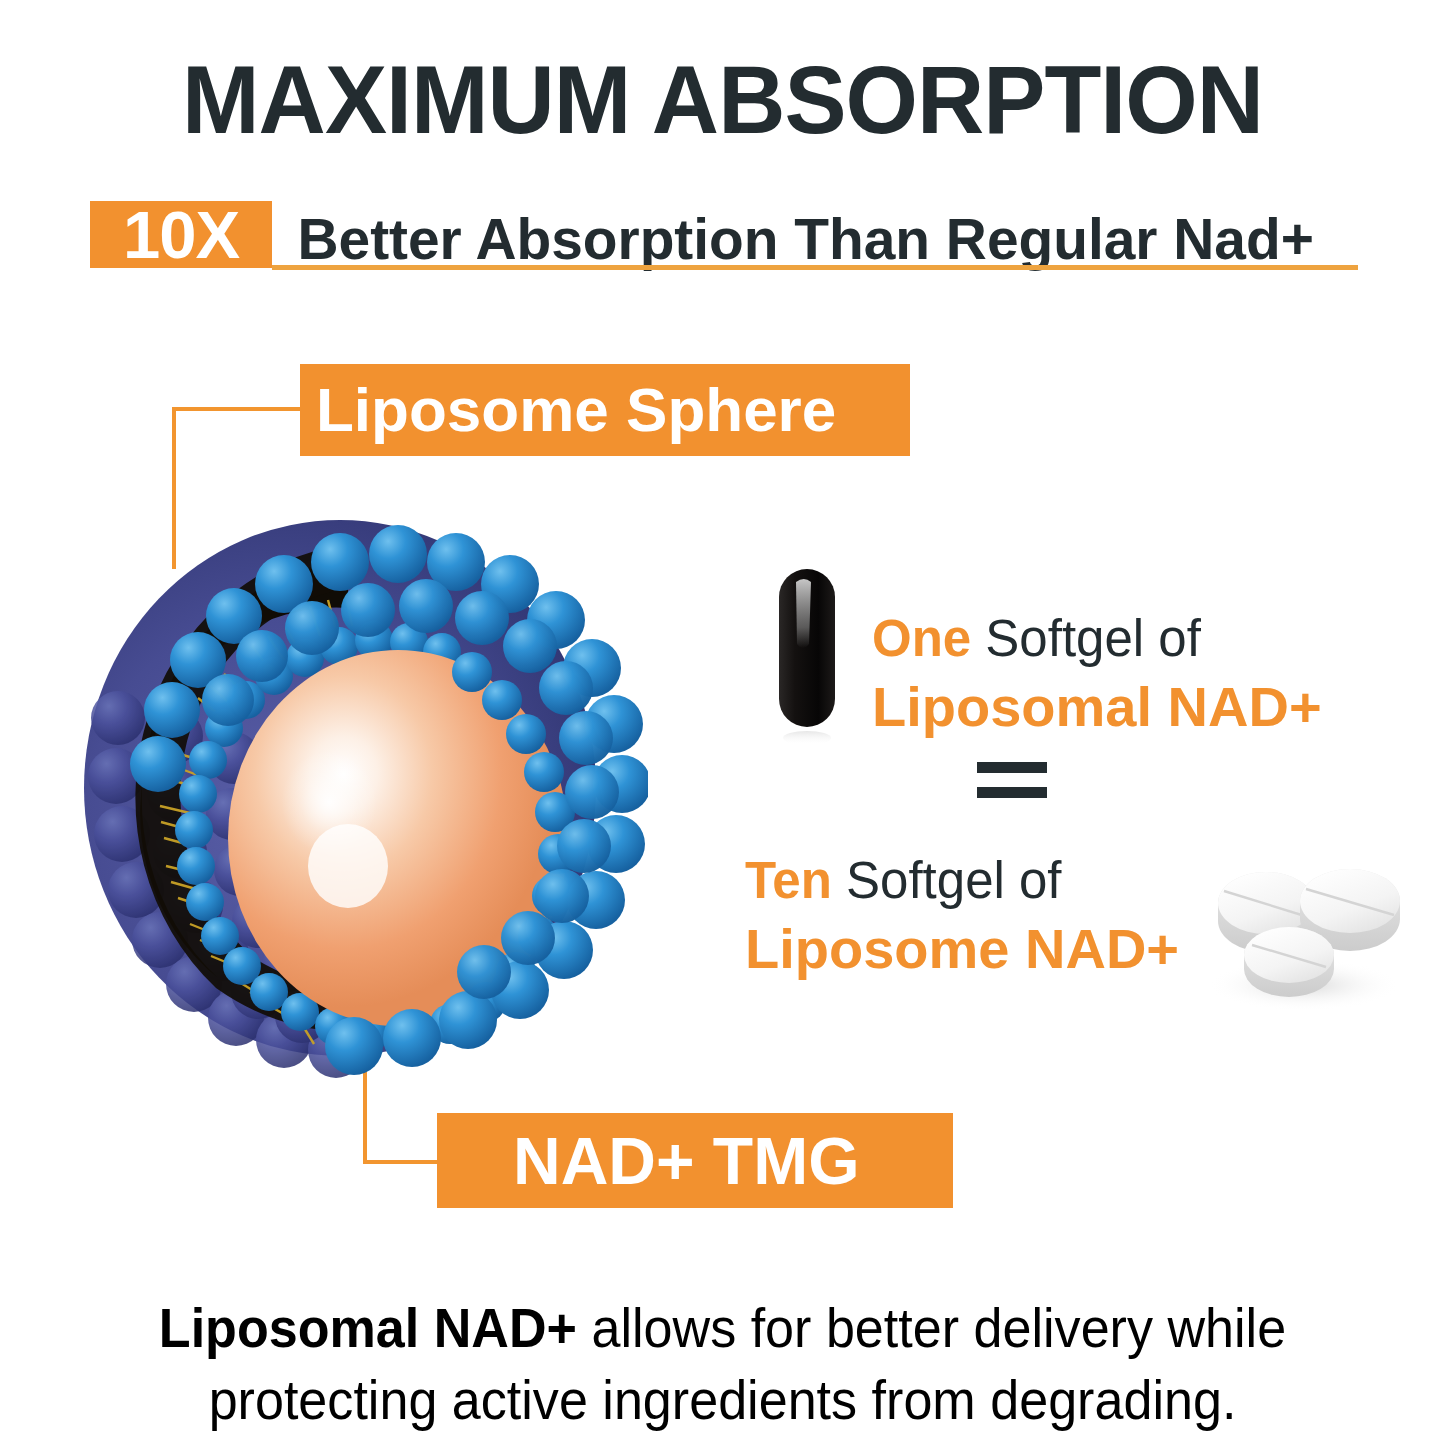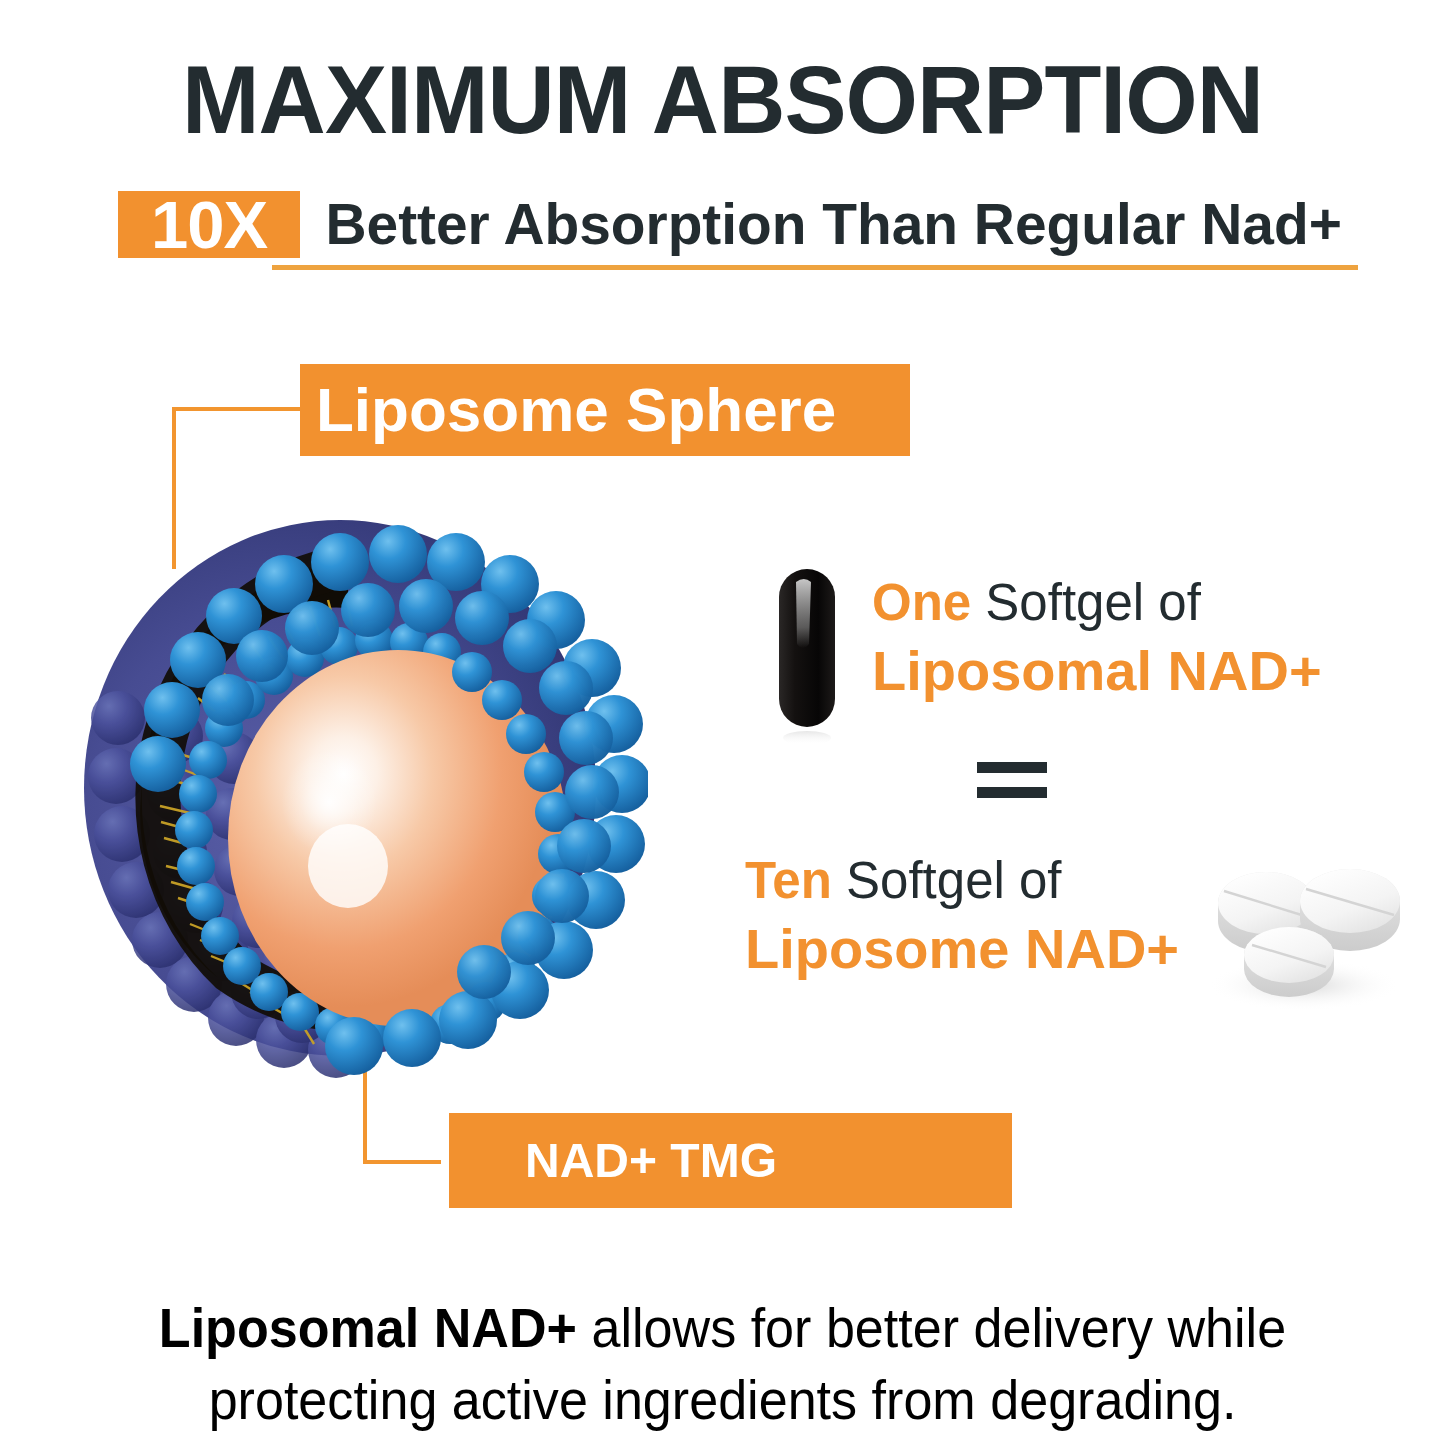--- a/index.html
+++ b/index.html
@@ -33,22 +33,21 @@
     color: #232c30;
     transform: scaleX(0.97);
     white-space: nowrap;
   }
   .sub-row {
     position: absolute;
     left: 90px;
     top: 180px;
     height: 88px;
     display: flex;
-    align-items: center;
-    margin-left: 28px;
+    align-items: flex-end;
   }
   .badge-10x {
     background: #f2912f;
     color: #ffffff;
     width: 182px;
     display: flex;
     align-items: center;
     justify-content: center;
     font-weight: bold;
     font-size: 67px;
@@ -92,26 +91,25 @@
     top: 364px;
     width: 610px;
     height: 92px;
     padding-left: 16px;
     font-size: 62px;
     box-sizing: border-box;
   }
   .banner-nadtmg {
     left: 437px;
     top: 1113px;
-    width: 563px;
+    width: 516px;
     height: 95px;
     padding-left: 76px;
-    font-size: 48px;
+    font-size: 66px;
     box-sizing: border-box;
-    margin-left: 12px;
   }
 
   
   .conn {
     position: absolute;
     background: #f2952f;
   }
   .conn-lip-h { left: 172px; top: 407px; width: 130px; height: 4px; }
   .conn-lip-v { left: 172px; top: 407px; width: 4px; height: 162px; }
   .conn-nad-v { left: 363px; top: 762px; width: 4px; height: 402px; }
@@ -133,21 +131,21 @@
     left: 778px;
     top: 568px;
     width: 58px;
     height: 175px;
   }
   .softgel svg { display: block; width: 100%; height: 100%; }
 
   .cmp-text-top {
     position: absolute;
     left: 872px;
-    top: 570px;
+    top: 606px;
     width: 480px;
     font-size: 51px;
     line-height: 1.28;
     color: #232c30;
     white-space: nowrap;
   }
   .cmp-text-bottom {
     position: absolute;
     left: 745px;
     top: 848px;

